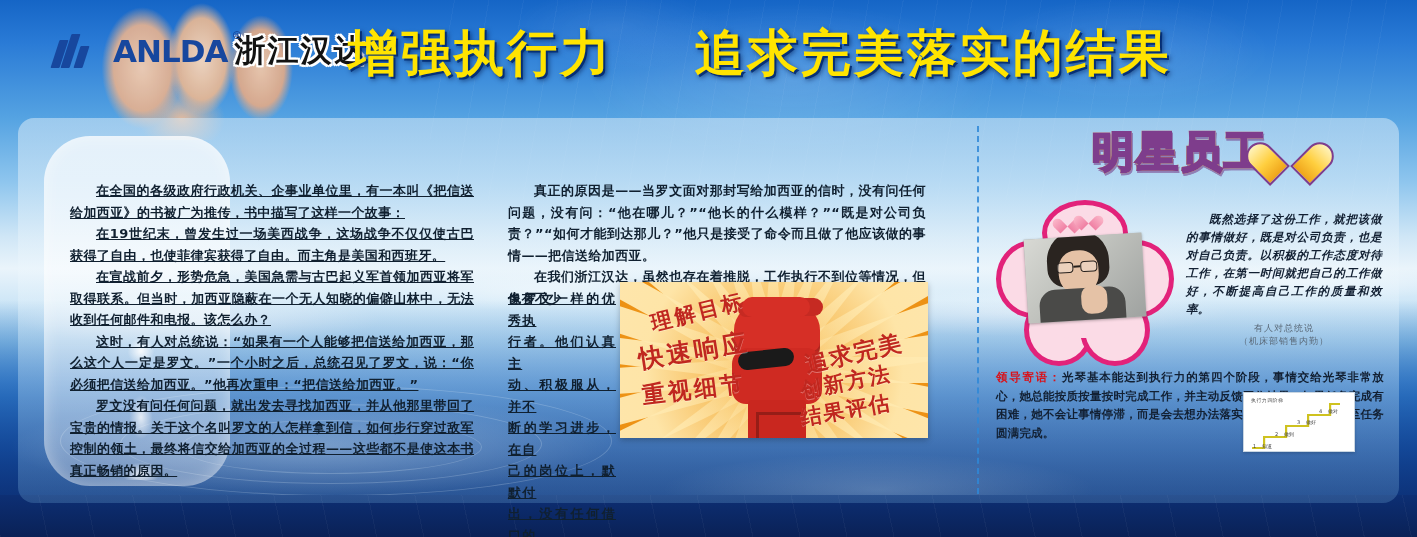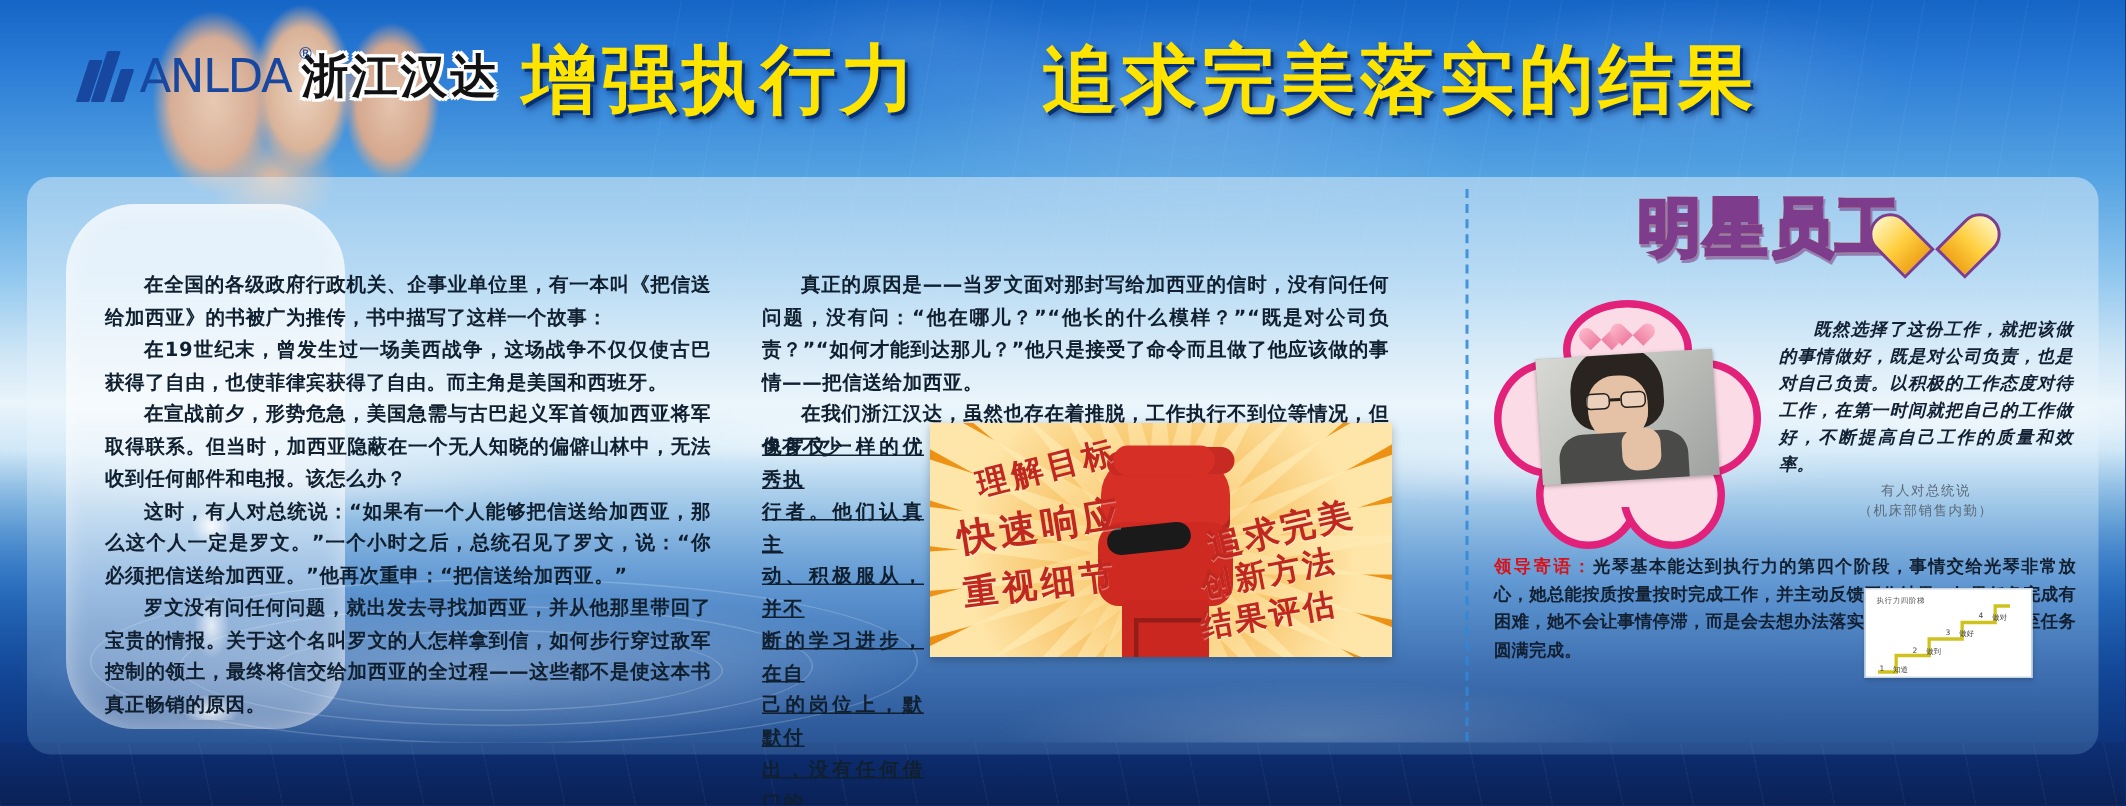--- a/index.html
+++ b/index.html
@@ -67,23 +67,23 @@
       radial-gradient(ellipse 60px 46px at 46% 86%, #e7bb9c 0%, rgba(231,187,156,0) 72%);
     filter:blur(.6px);opacity:.95;
   }
   .logo{position:absolute;left:55px;top:30px;display:flex;align-items:center;gap:7px;}
   .logo-mark{display:flex;align-items:flex-end;gap:0px;}
   .logo-mark i{display:block;background:#17479e;transform:skewX(-18deg);border-radius:1px;}
   .logo-mark i.a{width:9px;height:28px;}
   .logo-mark i.b{width:9px;height:34px;margin-left:2px;}
   .logo-mark i.c{width:9px;height:22px;margin-left:2px;}
   .logo-text{
-    position:relative;font-family:"DejaVu Sans",sans-serif;font-weight:normal;
+    position:relative;font-family:"DejaVu Sans",sans-serif;font-weight:bold;
     font-size:31px;letter-spacing:-1px;color:#17479e;
-    -webkit-text-stroke:3px #fff;paint-order:stroke fill;
+    -webkit-text-stroke:3px #fff;paint-order:stroke fill;margin-left:20px;
   }
   .logo-text span{-webkit-text-stroke:0;}
   .logo-reg{position:absolute;right:-14px;top:-4px;font-size:11px;color:#17479e;-webkit-text-stroke:0;}
   .logo-cn{
     font-size:31px;font-weight:bold;color:#121212;letter-spacing:2px;
     text-shadow:-2px 0 #fff,2px 0 #fff,0 -2px #fff,0 2px #fff,-2px -2px #fff,2px 2px #fff,2px -2px #fff,-2px 2px #fff;
   }
   .main-title{
     position:absolute;left:348px;top:28px;width:860px;
     font-size:50px;font-weight:bold;color:#ffe400;letter-spacing:3px;
@@ -125,21 +125,21 @@
     text-shadow:1px 1px 0 rgba(255,255,255,.9);
   }
   .sec-head .brk{color:#e1141b;font-weight:bold;}
 
   
   .col{
     position:absolute;font-size:13px;line-height:21.5px;color:#102030;
     text-align:justify;letter-spacing:.4px;font-weight:bold;
   }
   .col p{margin:0;text-indent:2em;}
-  .col-1{left:70px;top:180px;width:404px;}
+  .col-1{left:70px;top:180px;width:404px;text-decoration:underline;}
   .col-2{left:508px;top:180px;width:418px;}
   .wrap-left{left:508px;top:288px;width:108px;}
   .wrap-left p{text-indent:0;letter-spacing:1.2px;text-decoration:underline;}
 
   
   .fist-poster{
     position:absolute;left:620px;top:282px;width:308px;height:156px;
     overflow:hidden;background:#f5a623;
     box-shadow:0 2px 6px rgba(0,0,0,.25);
   }

